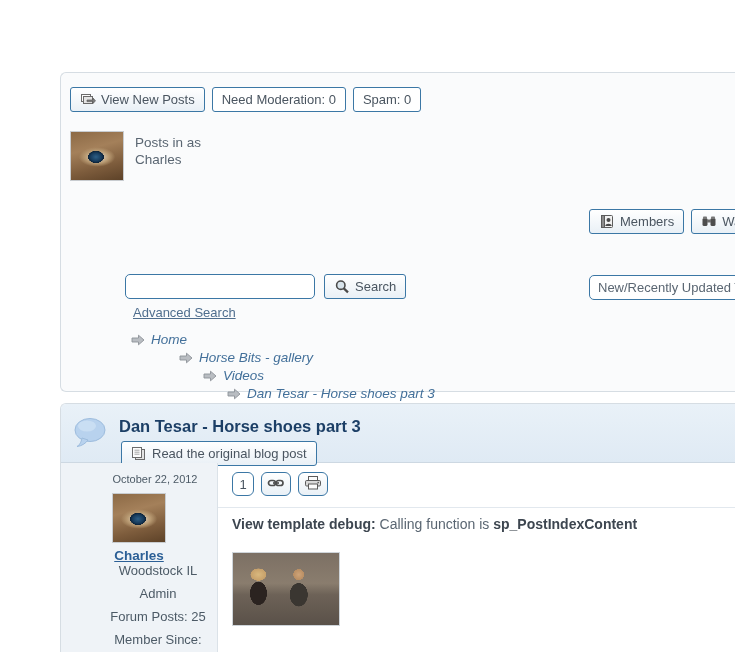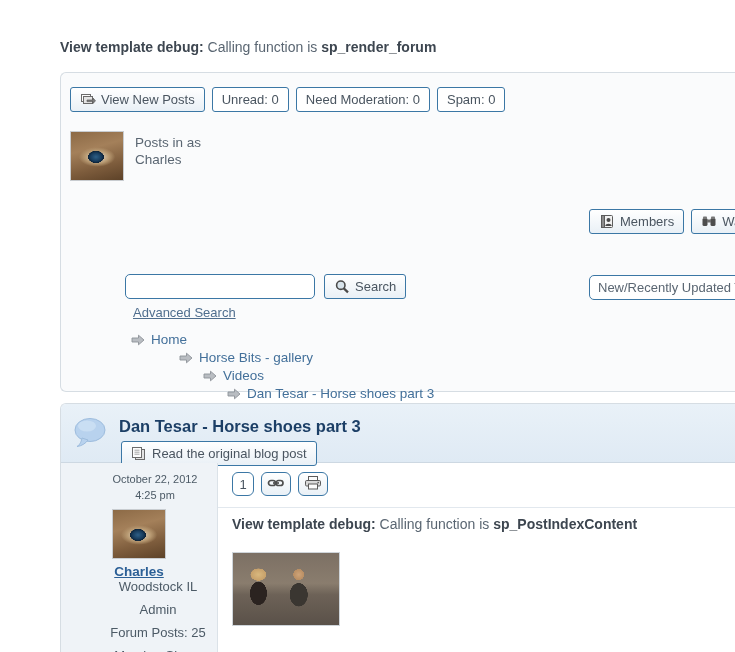--- a/index.html
+++ b/index.html
@@ -85,21 +85,21 @@
     width:215px;height:25px;
     border:1px solid #3b77a5;border-radius:5px;
     background:#fff;box-sizing:border-box;
     display:flex;align-items:center;
     padding:0 8px;font-size:13px;color:#5a6672;
     white-space:nowrap;overflow:hidden;
   }
 
   
   .crumbs{position:absolute;left:70px;top:258px;}
-  .crumb{display:flex;align-items:center;gap:6px;height:17px;margin-bottom:1px;}
+  .crumb{display:flex;align-items:center;gap:6px;height:17px;margin-bottom:1px;font-style:italic;}
   .crumb a{font-size:13.5px;color:#43709a;text-decoration:none;}
 
   
   .arrow-ico{width:14px;height:12px;flex:none;}
 
   
   .post-panel{
     position:absolute;left:60px;top:403px;width:700px;height:249px;
     background:#ffffff;
     border:1px solid #d6dde3;border-right:none;border-bottom:none;
@@ -175,39 +175,33 @@
       radial-gradient(ellipse 9px 9px at 62% 30%, #cfa478 0%, #b98e63 60%, rgba(0,0,0,0) 62%),
       linear-gradient(#7c7064 0%, #8a7d6e 42%, #6d6257 58%, #5a5149 100%);
     background-size:cover;
   }
 </style>
 </head>
 <body>
 
 <div class="page">
 
-  <div class="debug-line">
-    <b>View template debug:</b><span> Calling function is </span><span class="fn">sp_render_forum</span>
-  </div>
 
   <div class="header-panel">
 
     <div class="toolbar-top">
       <div class="btn">
         <span class="ico">
           <svg viewBox="0 0 16 15" width="16" height="15">
             <rect x="1.5" y="2.5" width="9" height="7" fill="#fcfcfc" stroke="#6b6b6b" stroke-width="1"></rect>
             <rect x="3.5" y="4.5" width="9" height="7" fill="#e4e4e4" stroke="#6b6b6b" stroke-width="1"></rect>
             <path d="M7 8 L13 8 L13 6 L15.5 8.8 L13 11.5 L13 9.6 L7 9.6 Z" fill="#7d7d7d" stroke="#5a5a5a" stroke-width="0.7"></path>
           </svg>
         </span>
         <span>View New Posts</span>
-      </div>
-      <div class="btn plain">
-        <span>Unread: 0</span>
       </div>
       <div class="btn plain">
         <span>Need Moderation: 0</span>
       </div>
       <div class="btn plain">
         <span>Spam: 0</span>
       </div>
     </div>
 
     <div class="login-row">
@@ -324,21 +318,20 @@
           </span>
           <span>Read the original blog post</span>
         </div>
       </div>
     </div>
 
     <div class="post-body">
 
       <div class="author-col">
         <div class="author-date">October 22, 2012</div>
-        <div class="author-date">4:25 pm</div>
         <div class="author-avatar"></div>
         <a class="author-name" href="#">Charles</a>
         <div class="author-meta">Woodstock IL</div>
         <div class="author-meta">Admin</div>
         <div class="author-meta">Forum Posts: 25</div>
         <div class="author-meta">Member Since:</div>
       </div>
 
       <div class="content-col">
         <div class="post-toolbar">

